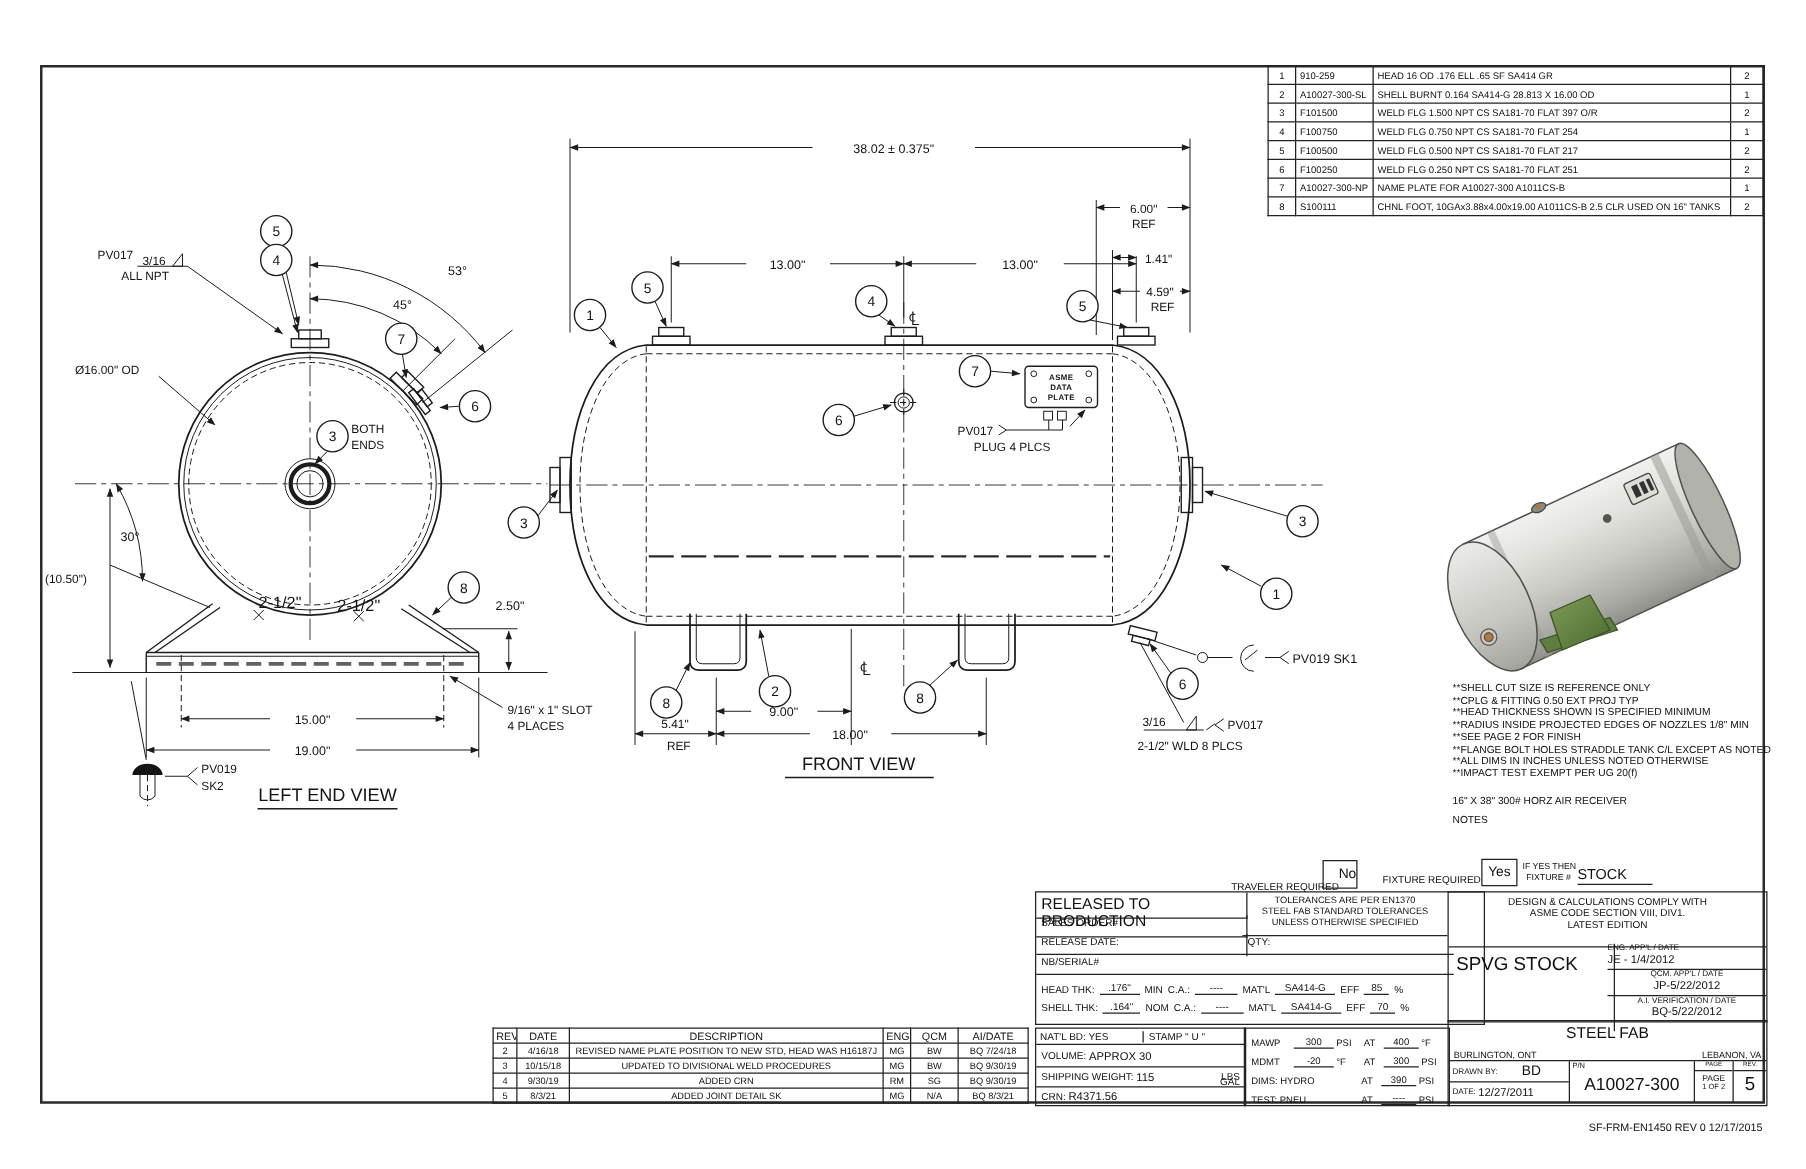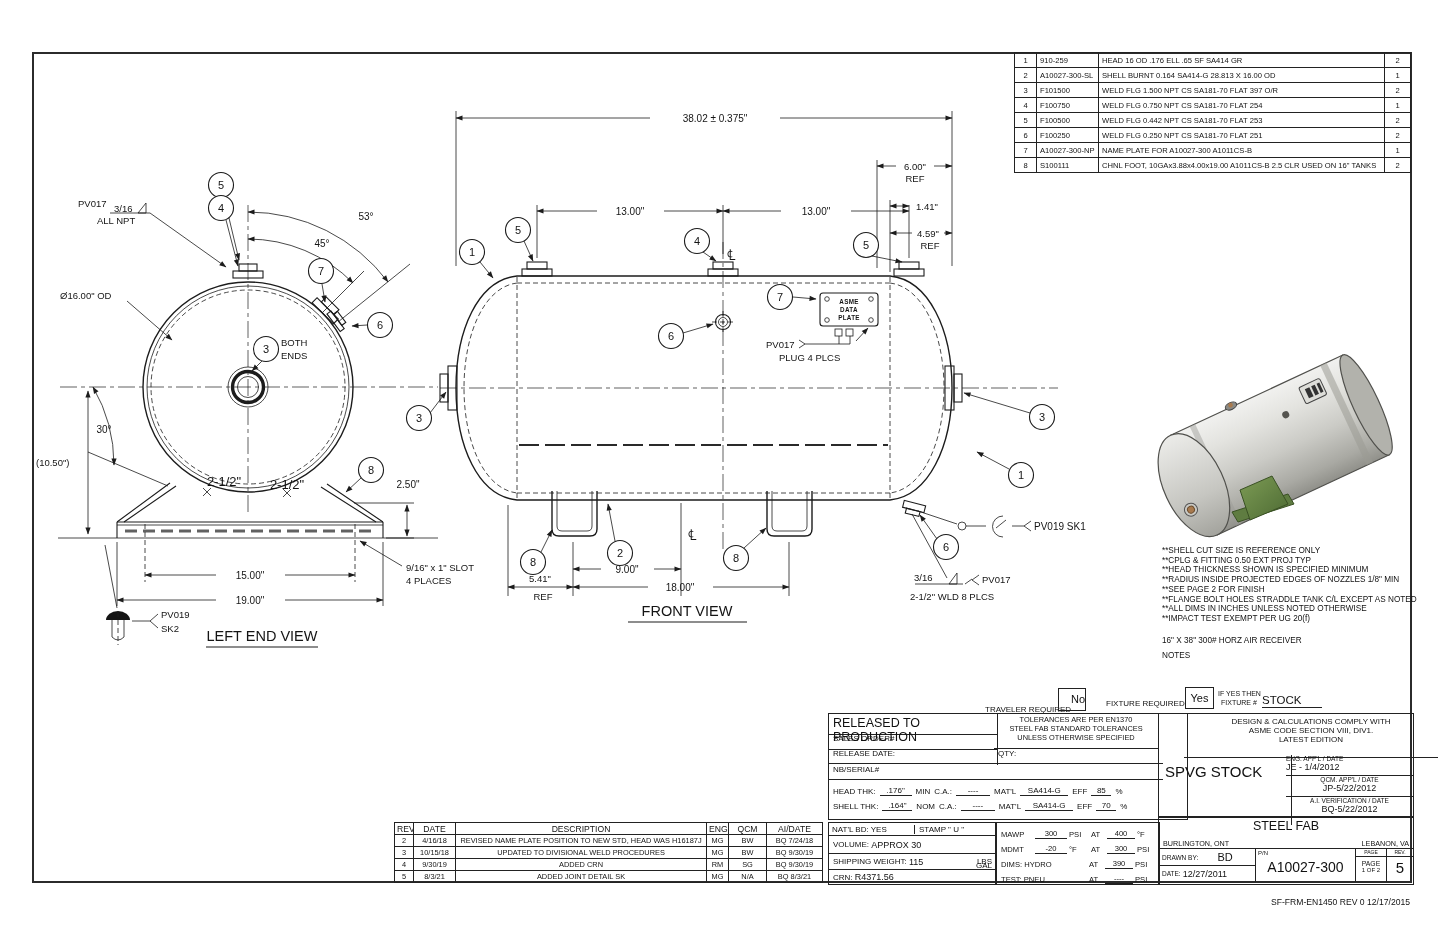--- a/index.html
+++ b/index.html
@@ -432,21 +432,21 @@
       </tr>
   <tr>
         <td class="cen">4</td>
         <td>F100750</td>
         <td>WELD FLG 0.750 NPT CS SA181-70 FLAT 254</td>
         <td class="cen">1</td>
       </tr>
   <tr>
         <td class="cen">5</td>
         <td>F100500</td>
-        <td>WELD FLG 0.442 NPT CS SA181-70 FLAT 253</td>
+        <td>WELD FLG 0.500 NPT CS SA181-70 FLAT 217</td>
         <td class="cen">2</td>
       </tr>
   <tr>
         <td class="cen">6</td>
         <td>F100250</td>
         <td>WELD FLG 0.250 NPT CS SA181-70 FLAT 251</td>
         <td class="cen">2</td>
       </tr>
   <tr>
         <td class="cen">7</td>
@@ -515,21 +515,21 @@
     <span class="uline" style="width:34px;">----</span>
     <span>MAT'L</span>
     <span class="uline" style="width:48px;">SA414-G</span>
     <span>EFF</span>
     <span class="uline" style="width:20px;">70</span>
     <span>%</span>
   </div>
 </div>
 
 <div class="abs box" style="left:1158px;top:713px;width:254px;height:103px;">
-  <div class="abs" style="left:0;top:0;width:254px;height:40px;border-bottom:1px solid #222;text-align:center;font-size:8px;padding-top:3px;margin-left:25px;">
+  <div class="abs" style="left:0;top:0;width:254px;height:40px;border-bottom:1px solid #222;text-align:center;font-size:8px;padding-top:3px;">
     <div>DESIGN &amp; CALCULATIONS COMPLY WITH</div>
     <div>ASME CODE SECTION VIII, DIV1.</div>
     <div>LATEST EDITION</div>
   </div>
   <div class="abs" style="left:0;top:41px;width:126px;height:62px;border-right:1px solid #222;font-size:15px;padding:8px 0 0 6px;">SPVG STOCK</div>
   <div class="abs" style="left:127px;top:41px;width:127px;height:20px;border-bottom:1px solid #222;">
     <div style="font-size:6.5px;">ENG. APP'L / DATE</div>
     <div style="font-size:9px;">JE - 1/4/2012</div>
   </div>
   <div class="abs" style="left:127px;top:62px;width:127px;height:20px;border-bottom:1px solid #222;text-align:center;">

